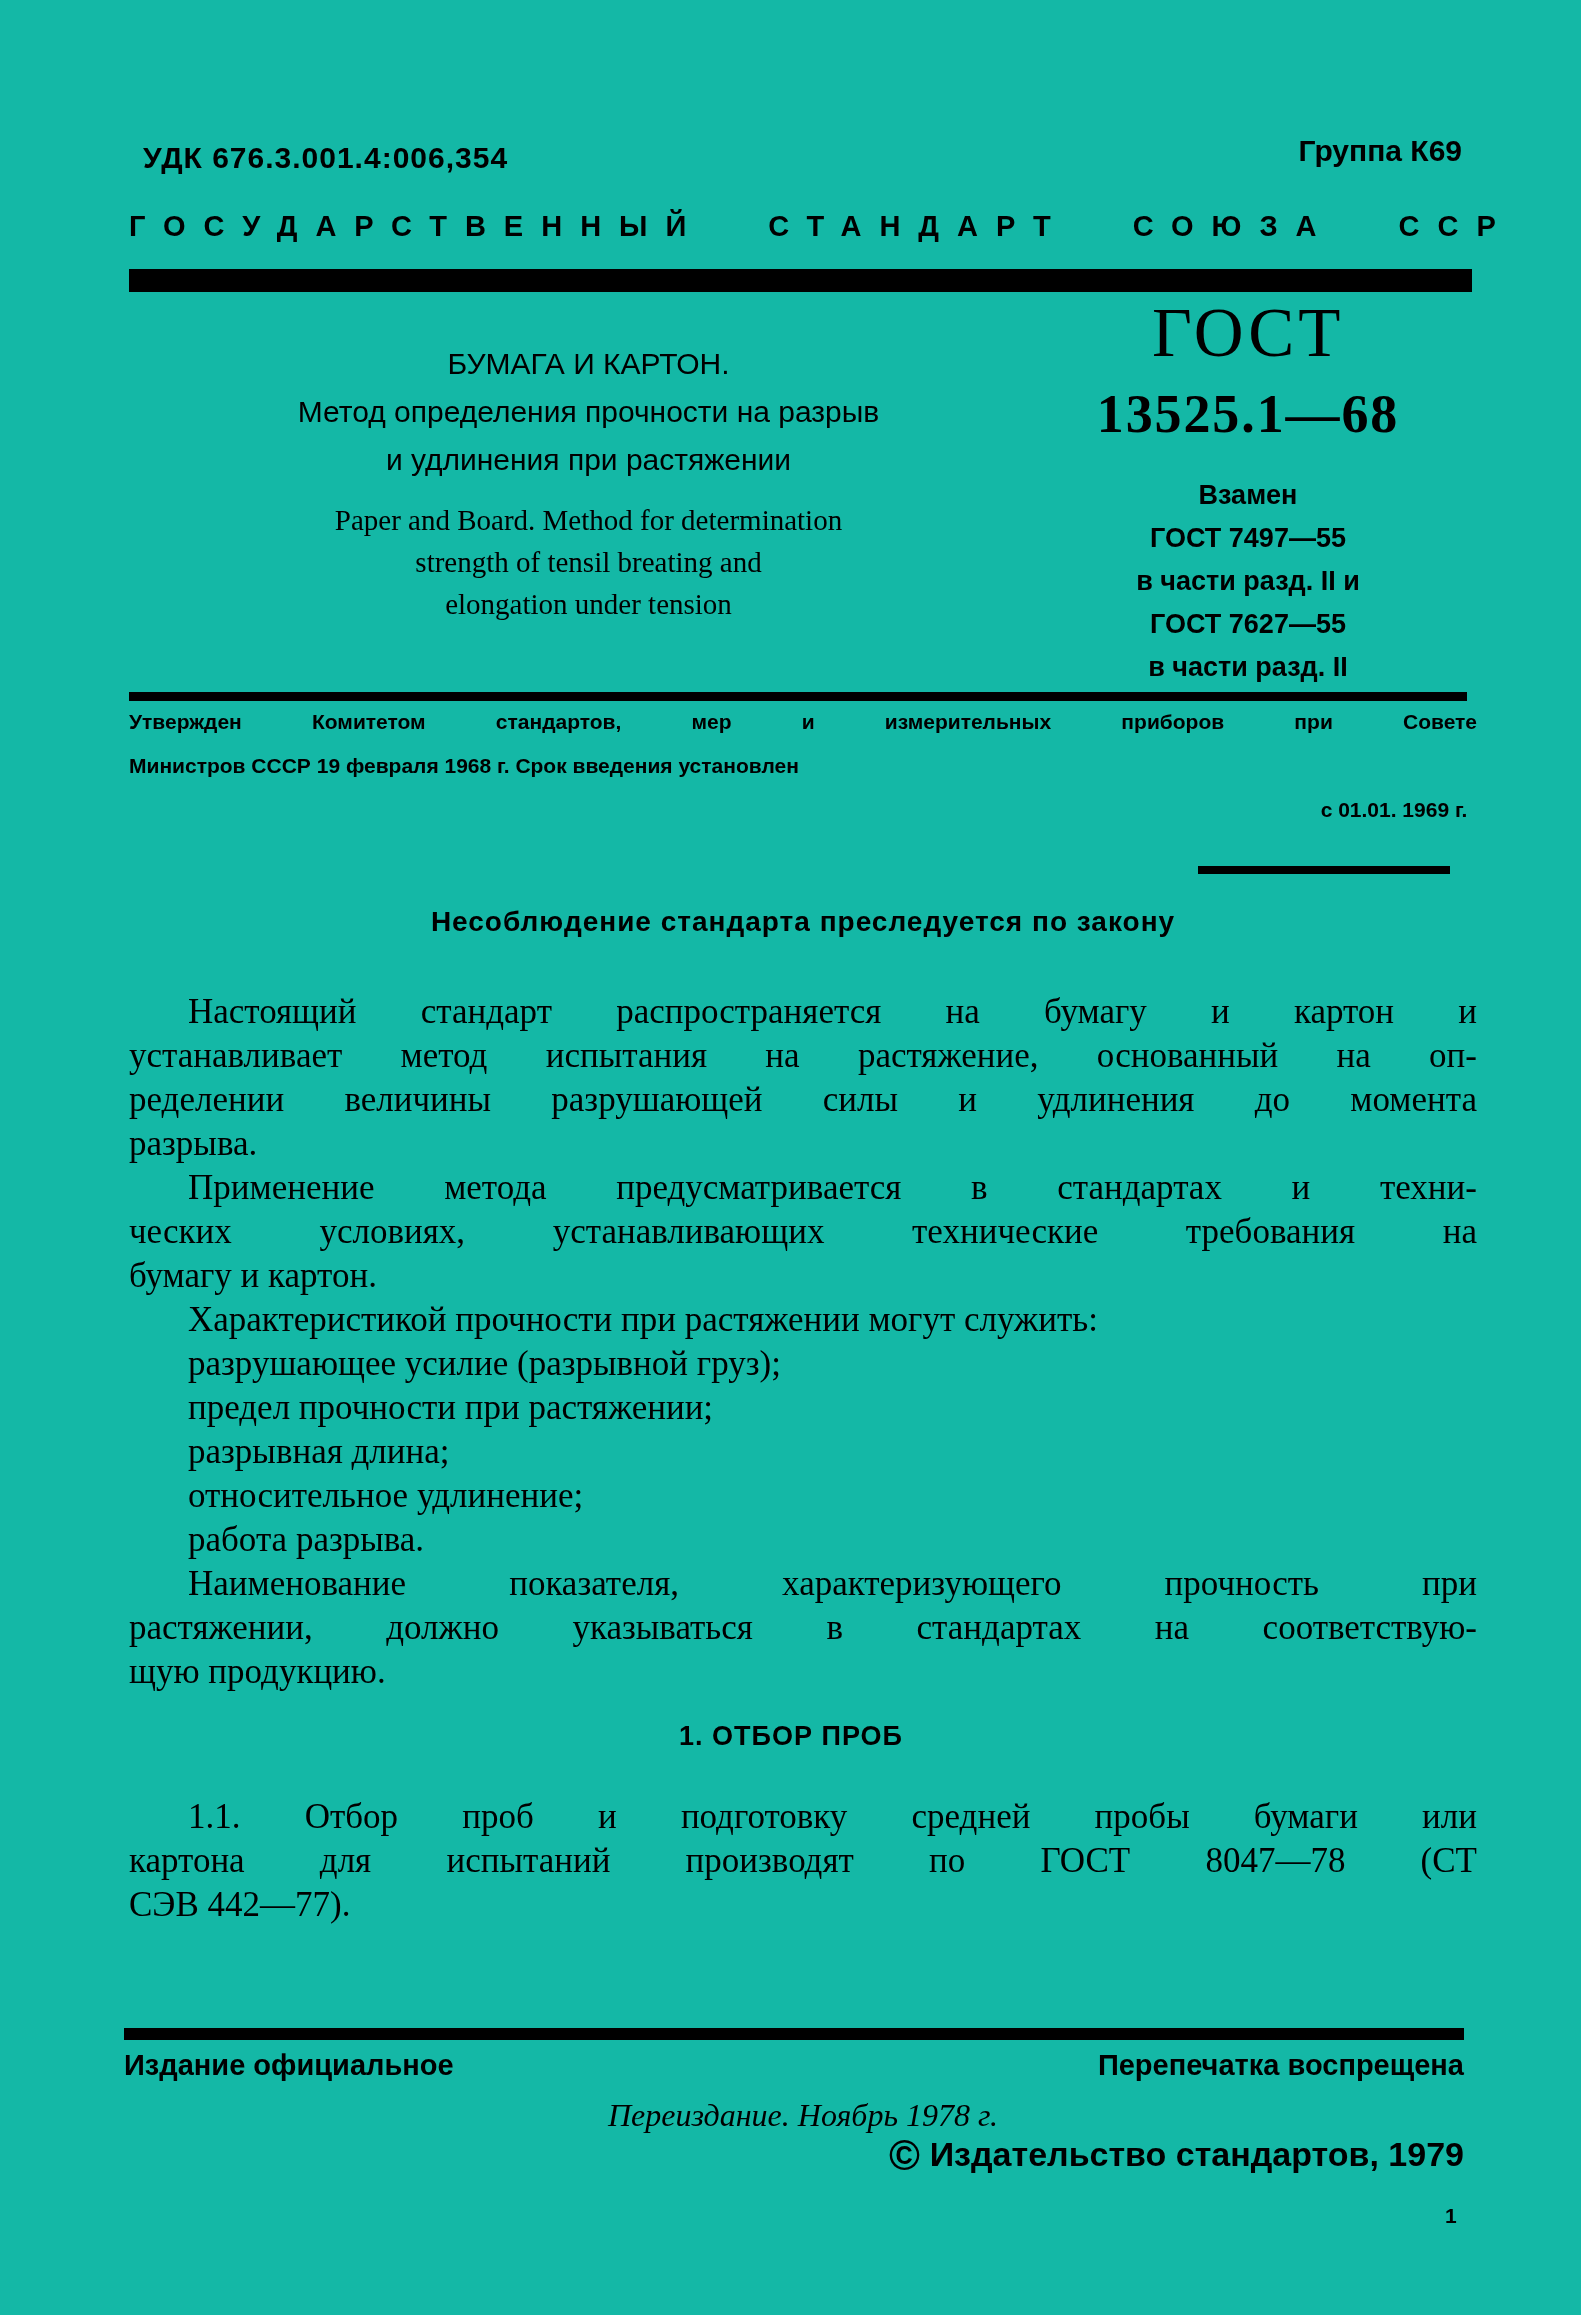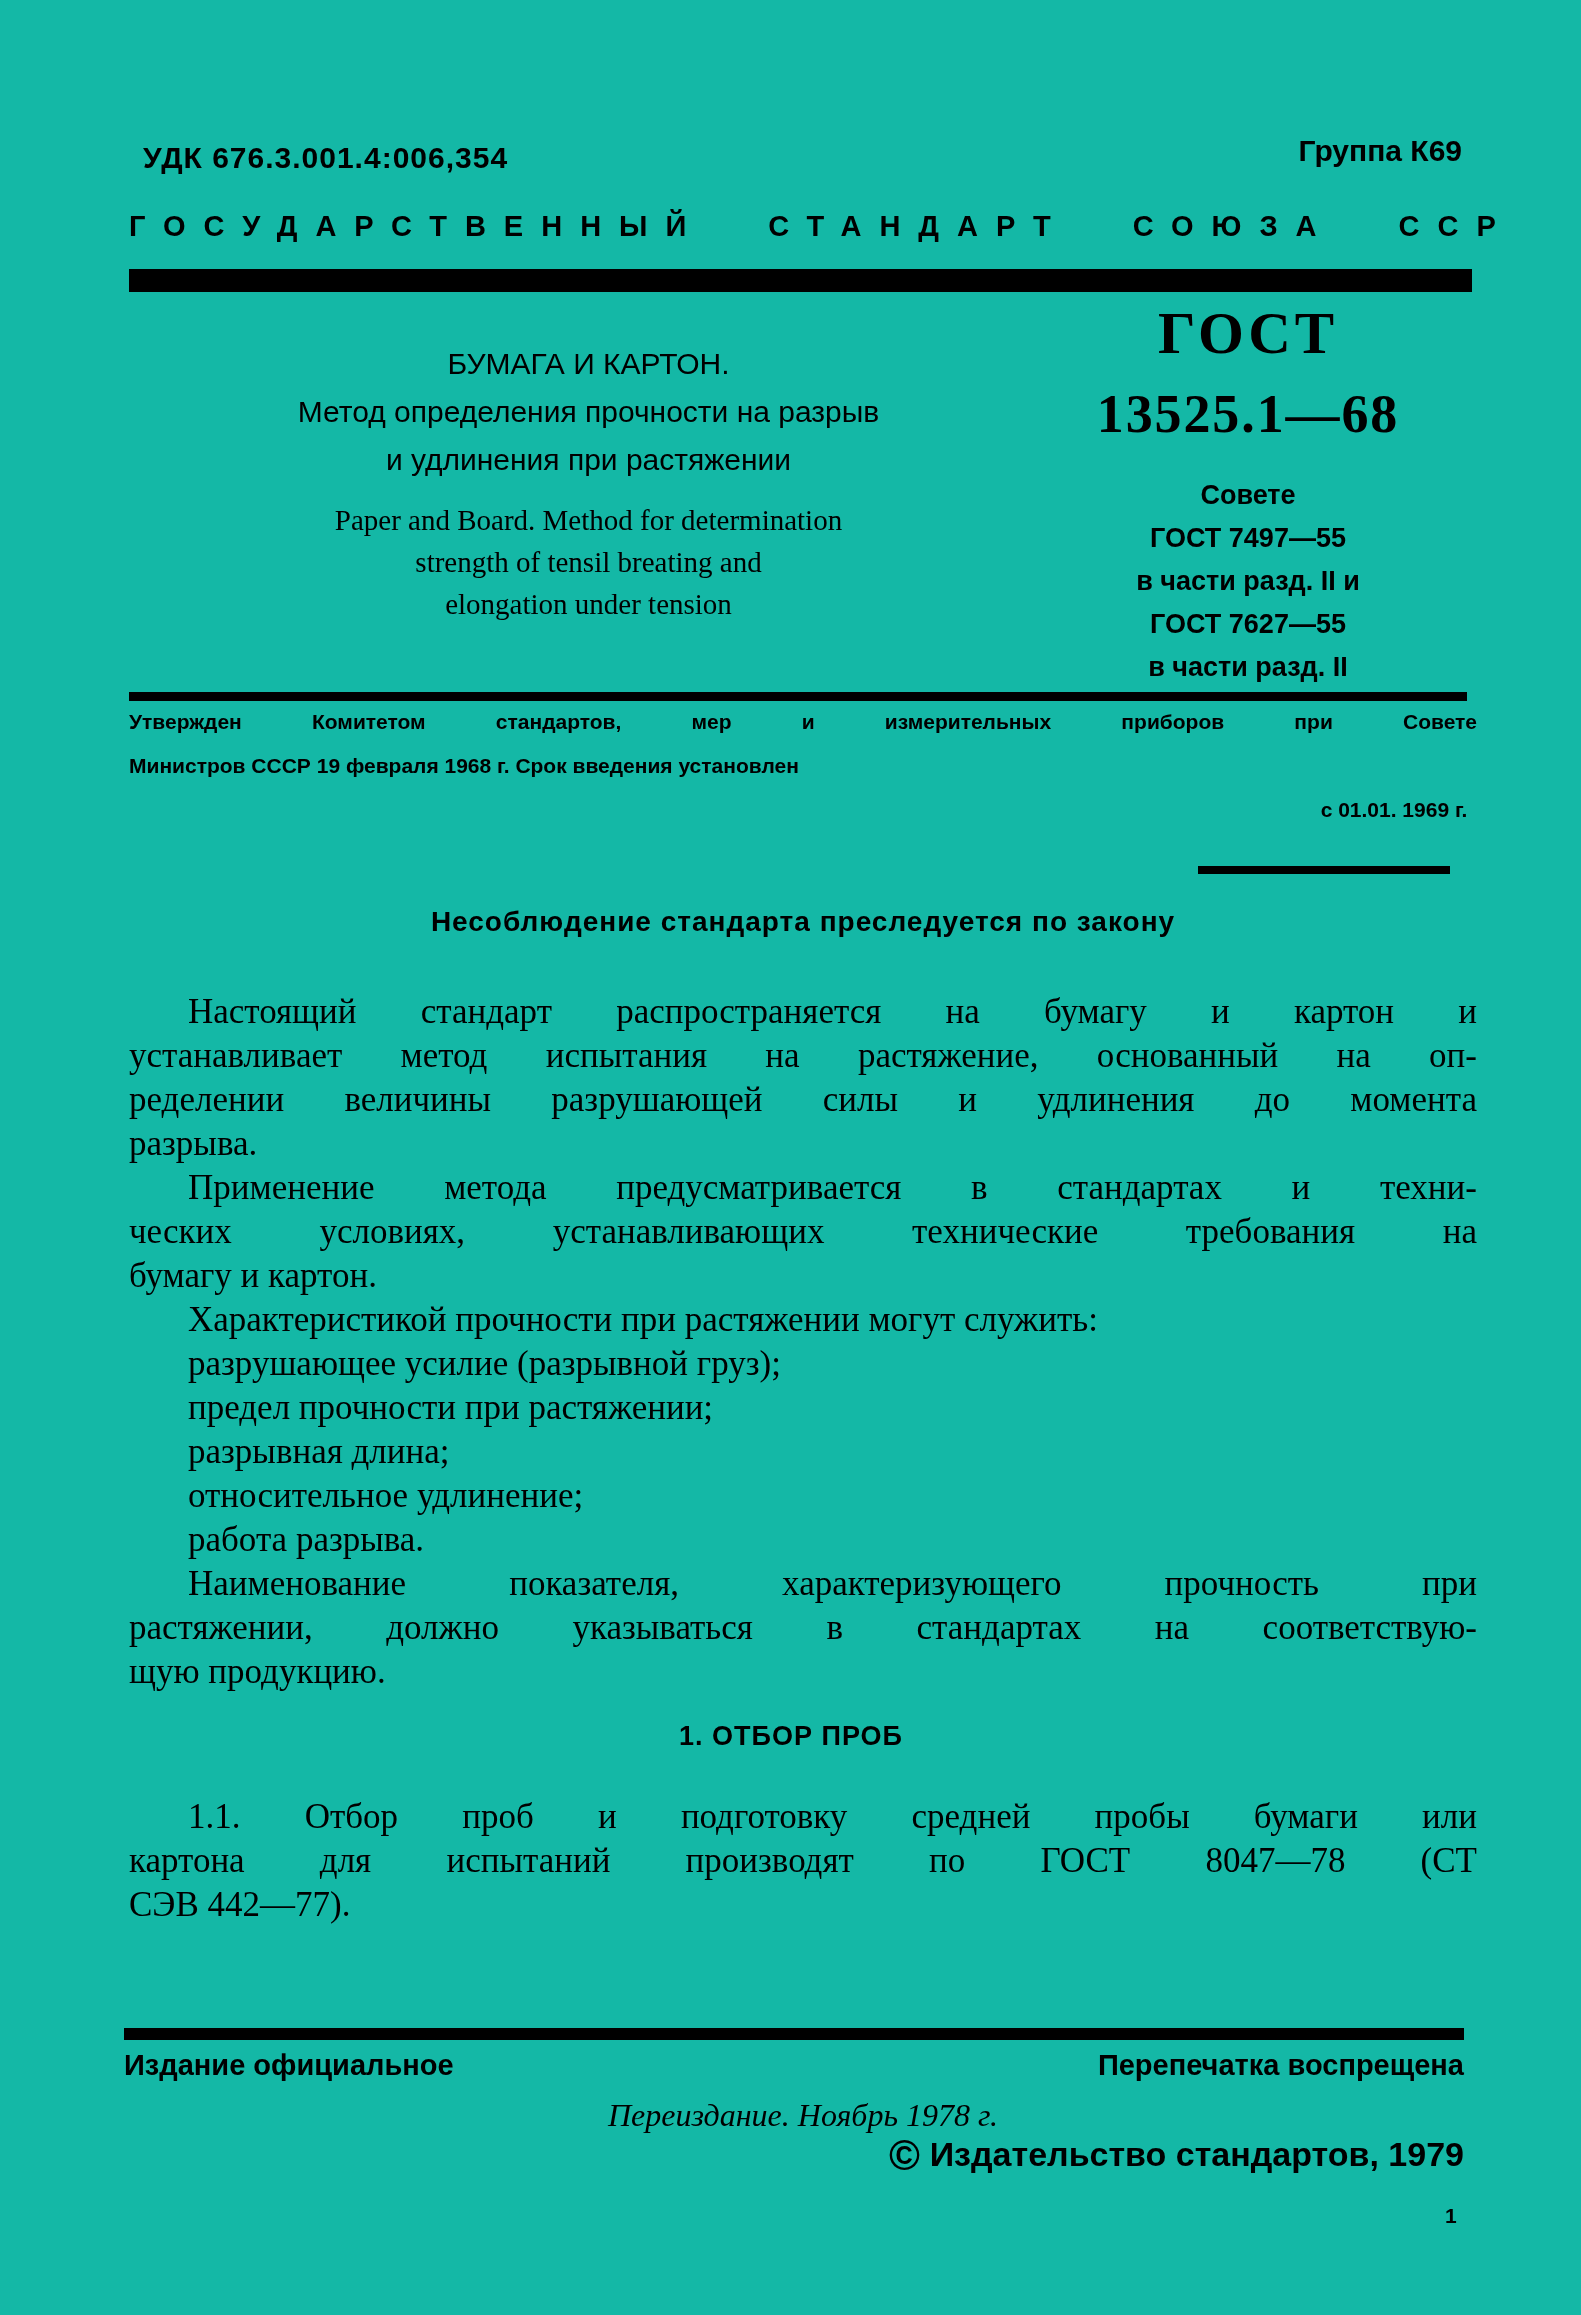--- a/index.html
+++ b/index.html
@@ -22,21 +22,21 @@
   .bar{position:absolute;background:#000;}
   .bar-top{left:129px;top:269px;width:1343px;height:23px;}
   .rule-mid{left:129px;top:692px;width:1338px;height:8.6px;}
   .bar-footer{left:124px;top:2028px;width:1340px;height:11.5px;}
 
   .title-left{position:absolute;left:182px;top:340px;width:813px;text-align:center;}
   .t-ru{font-family:"Liberation Sans",sans-serif;font-weight:normal;font-size:30px;line-height:48px;}
   .t-en-wrap{margin-top:15.3px;font-size:29px;line-height:42px;}
 
   .title-right{position:absolute;left:1028px;top:304px;width:440px;text-align:center;}
-  .gost-word{font-weight:bold;font-size:59px;line-height:59px;letter-spacing:3.8px;}
+  .gost-word{font-weight:normal;font-size:69px;line-height:59px;letter-spacing:3.8px;}
   .gost-num{font-weight:bold;font-size:54px;line-height:57px;margin-top:23px;letter-spacing:1.9px;}
   .replaces{margin-top:31px;font-family:"Liberation Sans",sans-serif;font-weight:bold;font-size:27px;line-height:43px;}
 
   .approval{
     position:absolute;left:129px;top:700px;width:1348px;
     font-family:"Liberation Sans",sans-serif;font-weight:bold;font-size:21px;line-height:44px;
   }
   .j{text-align:justify;text-align-last:justify;}
   .date-line{text-align:right;padding-right:9.6px;}
   .date-underline{position:absolute;right:131px;top:866px;width:252px;height:7.6px;background:#000;}
@@ -84,21 +84,21 @@
       <div>Paper and Board. Method  for determination</div>
       <div>strength of tensil breating and</div>
       <div>elongation under tension</div>
     </div>
   </div>
 
   <div class="title-right">
     <div class="gost-word">ГОСТ</div>
     <div class="gost-num">13525.1—68</div>
     <div class="replaces">
-      <div>Совете</div>
+      <div>Взамен</div>
       <div>ГОСТ 7497—55</div>
       <div>в части разд. II и</div>
       <div>ГОСТ 7627—55</div>
       <div>в части разд. II</div>
     </div>
   </div>
 
   <div class="bar rule-mid"></div>
 
   <div class="approval">

